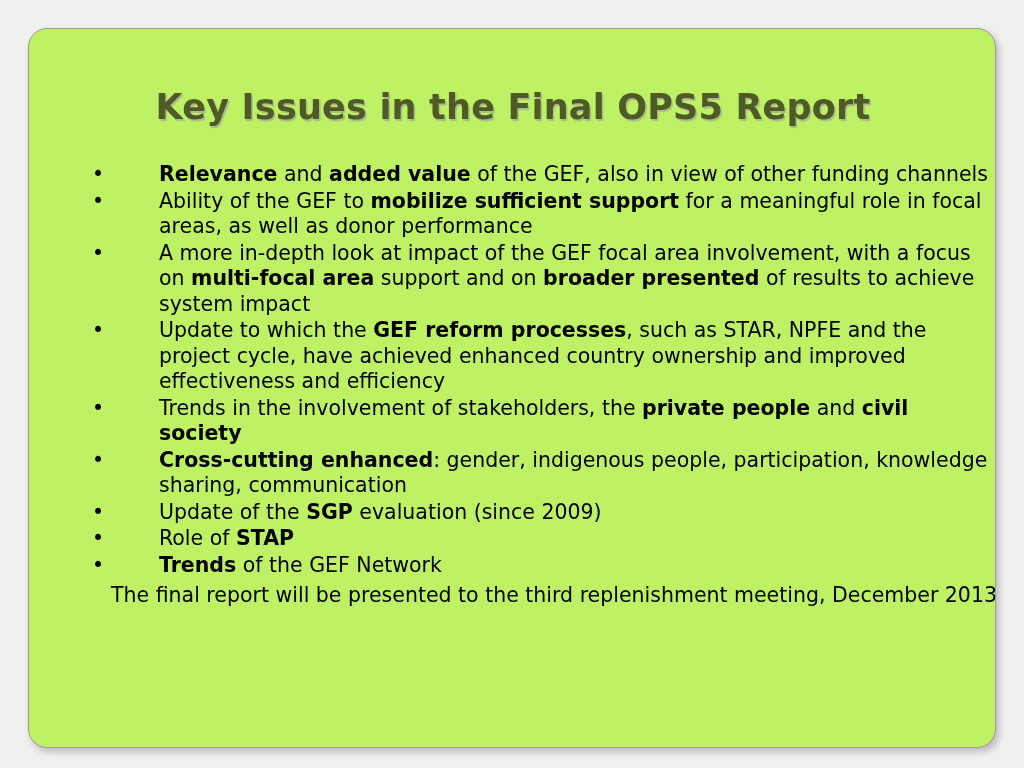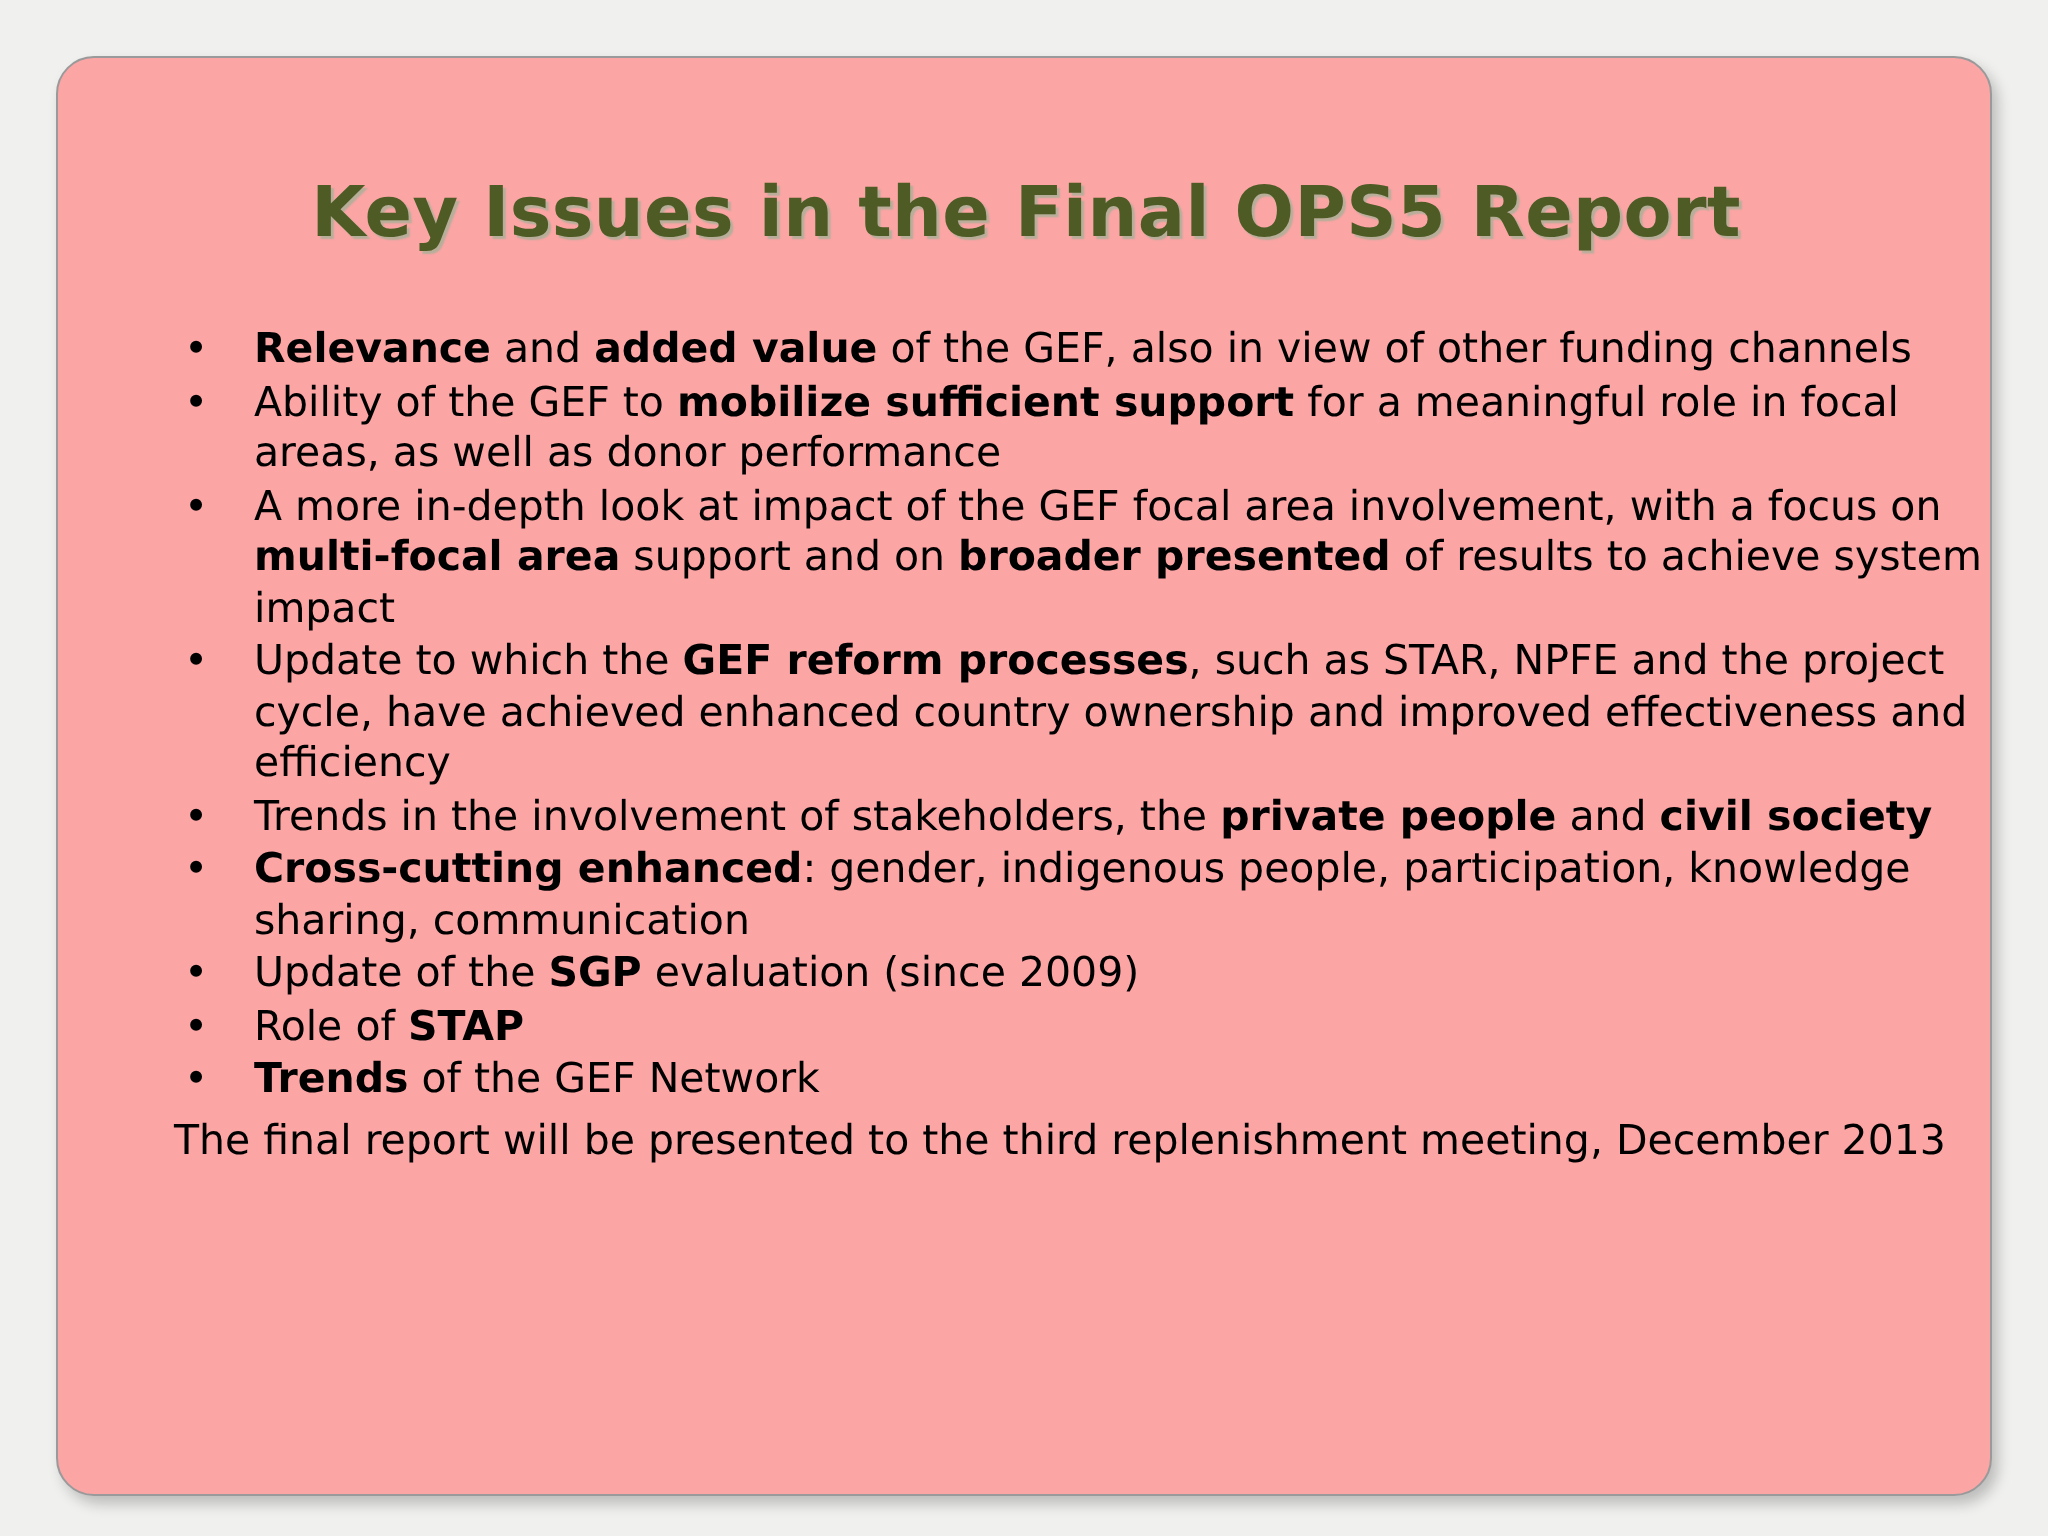--- a/index.html
+++ b/index.html
@@ -24,21 +24,21 @@
     background: #f0f0ef;
   }
 
   #slide-card {
     position: absolute;
     left: 28px;
     top: 28px;
     width: 968px;
     height: 720px;
     box-sizing: border-box;
-    background: #fca5a5;
+    background: #bef264;
     border: 1px solid #9a9a9a;
     border-radius: 19px;
     box-shadow: 3px 4px 7px rgba(0,0,0,0.22);
     overflow: hidden;
   }
 
   #slide-title {
     position: absolute;
     left: 0;
     top: 58px;
@@ -76,30 +76,32 @@
     top: 0;
     width: 14px;
     font-size: 20.5px;
     line-height: 25.5px;
     text-align: left;
     color: #000000;
   }
 
   .bullet-text {
     display: block;
+    margin-left: 32px;
   }
 
   .closing-row {
     position: relative;
     padding-left: 28px;
     margin-top: 5px;
   }
 
   .closing-text {
     display: block;
+    text-align: right;
   }
 
   b, strong {
     font-weight: bold;
   }
 </style>
 </head>
 <body>
 
 <div id="slide-surface">

